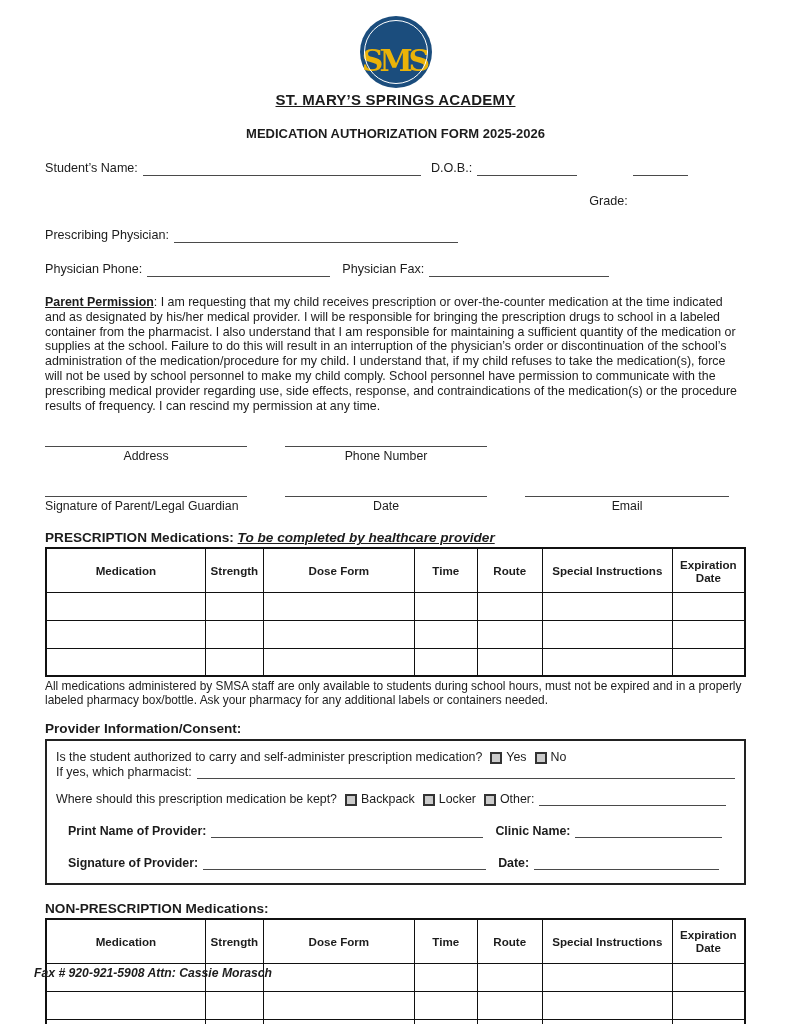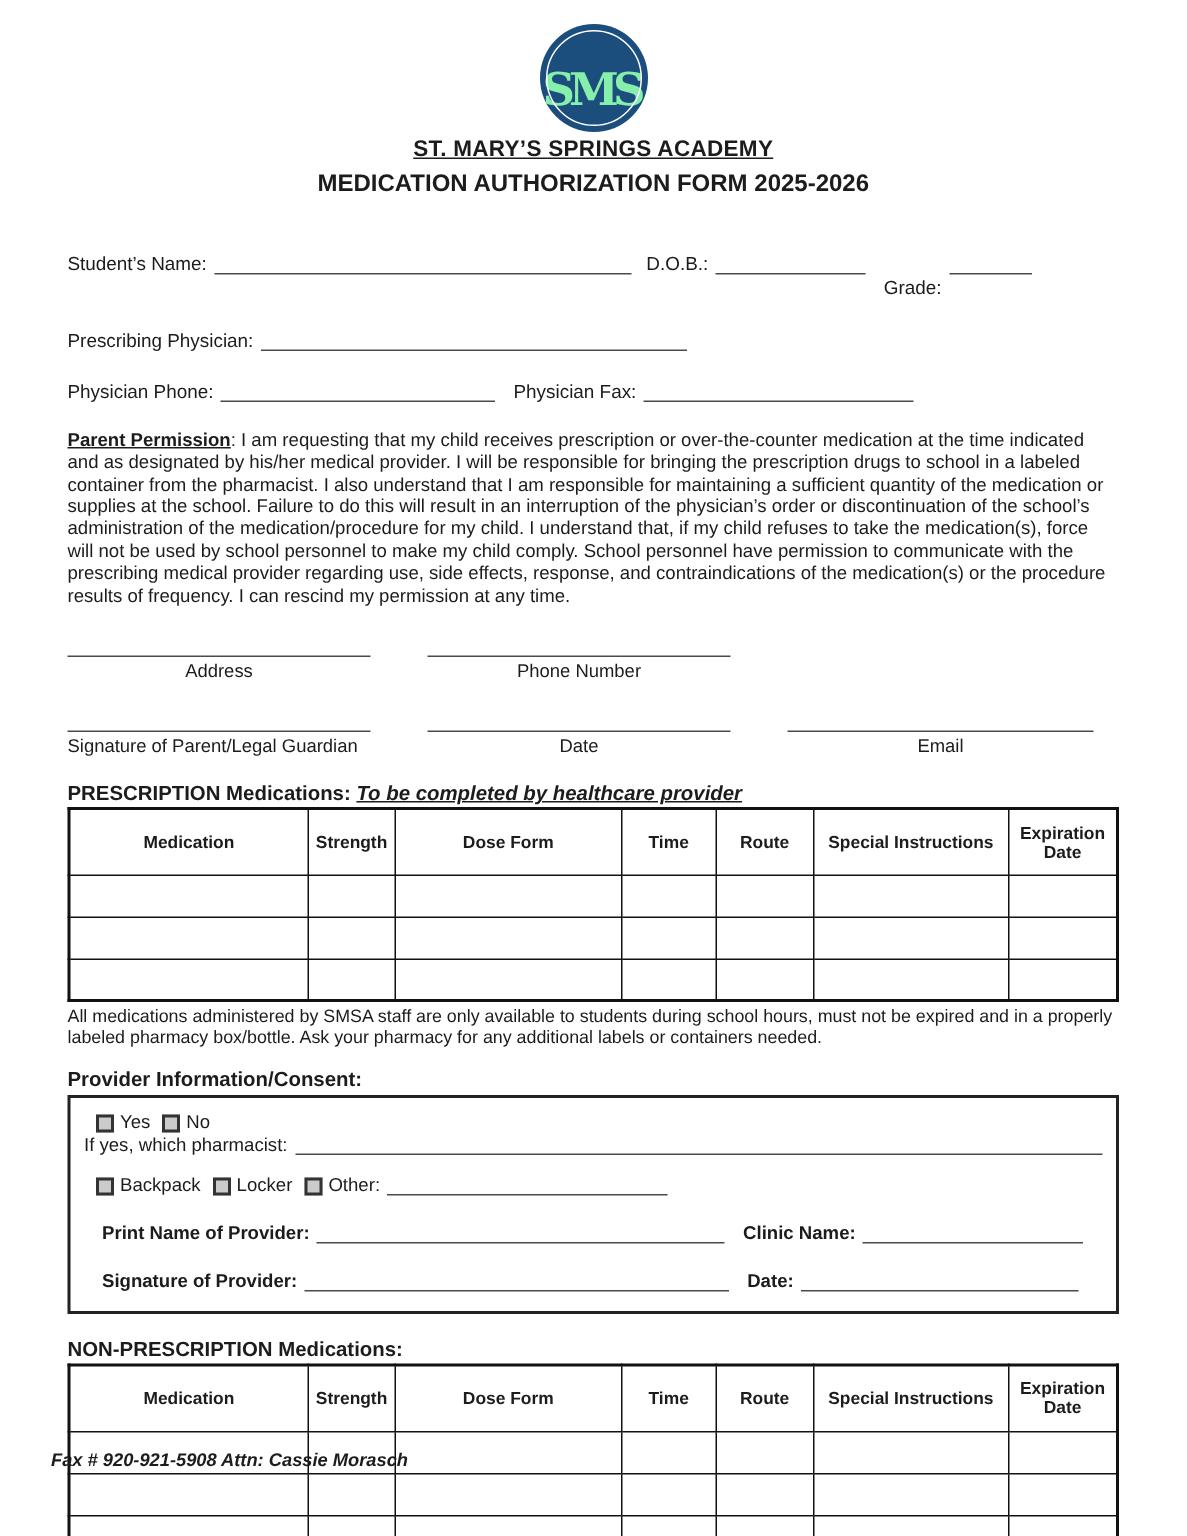--- a/index.html
+++ b/index.html
@@ -20,31 +20,31 @@
     margin:0 auto; position:relative;
     display:flex; align-items:center; justify-content:center;
     background:#1b4d7d;
   }
   .logo .ring {
     position:absolute; left:4px; top:4px; right:4px; bottom:4px;
     border:1.6px solid #ffffff; border-radius:50%;
   }
   .logo .monogram {
     font-family:"DejaVu Serif", serif;
-    color:#86efac; font-size:30px; font-weight:bold;
+    color:#eab308; font-size:30px; font-weight:bold;
     letter-spacing:-4px; padding-right:3px;margin-top:16px;
   }
   .school-name {
     margin-top:3px; font-size:15px; font-weight:bold;
     text-decoration:underline; letter-spacing:.2px;
   }
-  .form-title { margin-top:6px; font-size:16px; font-weight:bold; }
-
-  
-  .fl-row { display:flex; align-items:center; font-size:12.6px; }
+  .form-title { margin-top:18px; font-size:13px; font-weight:bold; }
+
+  
+  .fl-row { display:flex; align-items:flex-start; font-size:12.6px; }
   .fl-label { white-space:nowrap; }
   .blank {
     display:inline-block; border-bottom:1.4px solid #4a4a4a;
     height:15px; vertical-align:baseline;
   }
   .row-student { margin-top:20px; }
   .row-physician { margin-top:20px; }
   .row-phone { margin-top:19px; }
 
   
@@ -222,30 +222,32 @@
         </tr>
     </tbody>
   </table>
 
   <div class="table-note">All medications administered by SMSA staff are only available to students during school hours, must not be expired and in a properly labeled pharmacy box/bottle. Ask your pharmacy for any additional labels or containers needed.</div>
 
   <div class="sec-heading provider-heading">Provider Information/Consent:</div>
 
   <div class="provider-box">
     <div class="pbox-row">
+      <span>Is the student authorized to carry and self-administer prescription medication?</span>
       <span class="checkbox cb-first"></span>
       <span>Yes</span>
       <span class="checkbox"></span>
       <span>No</span>
     </div>
     <div class="pbox-row">
       <span>If yes, which pharmacist:</span>
       <span class="blank" style="flex:1; margin-left:5px;"></span>
     </div>
     <div class="pbox-row mt12">
+      <span>Where should this prescription medication be kept?</span>
       <span class="checkbox cb-first"></span>
       <span>Backpack</span>
       <span class="checkbox"></span>
       <span>Locker</span>
       <span class="checkbox"></span>
       <span>Other:</span>
       <span class="blank" style="width:187px; margin-left:5px;"></span>
     </div>
     <div class="pbox-row mt17 pbox-bold">
       <span>Print Name of Provider:</span>

